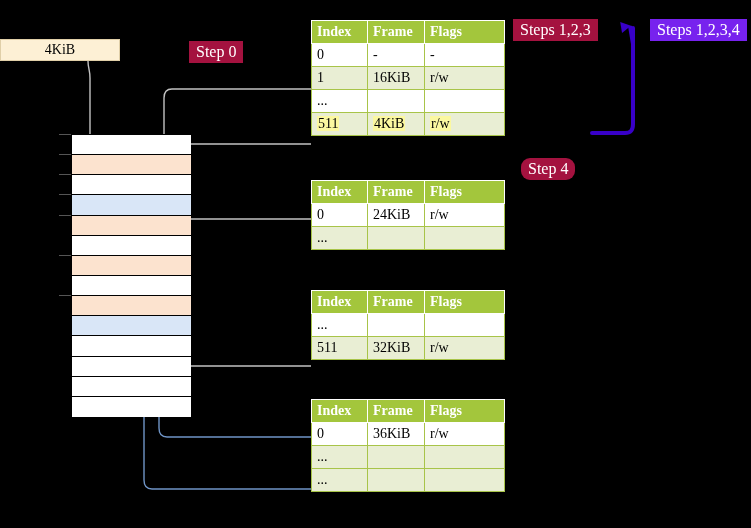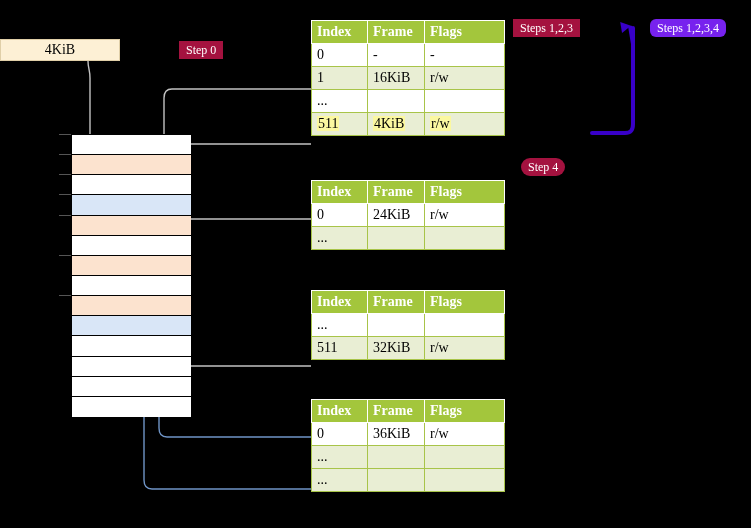--- a/index.html
+++ b/index.html
@@ -18,28 +18,28 @@
     position:absolute;left:0;top:39px;width:120px;height:22px;
     background:#fdf0d5;border:1px solid #e0cfa8;
     display:flex;align-items:center;justify-content:center;
     font-size:14px;line-height:1;color:#000;
     box-sizing:border-box;
   }
 
   
   .badge{
     position:absolute;display:inline-flex;align-items:center;justify-content:center;
-    color:#fff;font-size:12px;line-height:1;padding:3px 7px;
+    color:#fff;font-size:16px;line-height:1;padding:3px 7px;
     white-space:nowrap;box-sizing:border-box;
   }
   .badge.red{background:#a4123f;}
   .badge.violet{background:#7722ee;}
-  #badge-step0{left:179px;top:41px;}
+  #badge-step0{left:189px;top:41px;}
   #badge-step123{left:513px;top:19px;}
-  #badge-step1234{left:650px;top:19px;border-radius:6px;}
+  #badge-step1234{left:650px;top:19px;}
   #badge-step4{left:521px;top:158px;border-radius:9px;}
 
   
   .memgrid{
     position:absolute;left:71px;top:134px;width:119px;height:282px;
     border:1px solid #000;box-sizing:border-box;background:#fff;
   }
   .memrow{
     position:absolute;left:0;width:119px;height:21.7px;
     border-bottom:1px solid #000;box-sizing:border-box;

